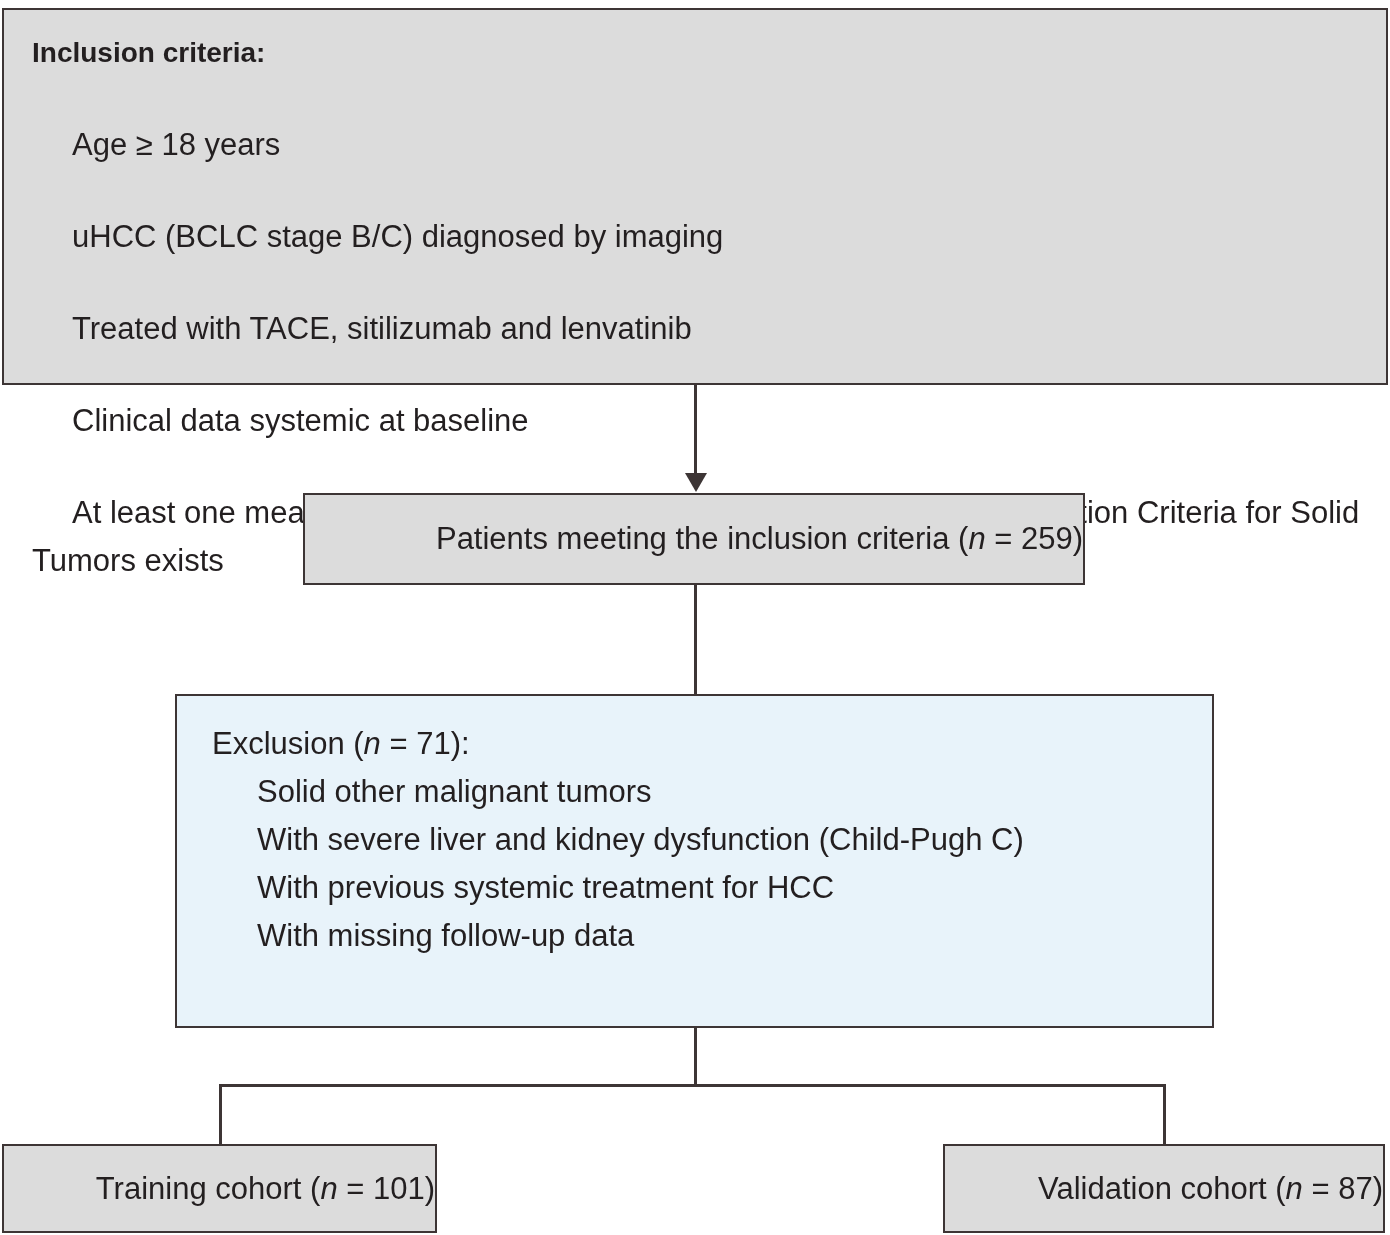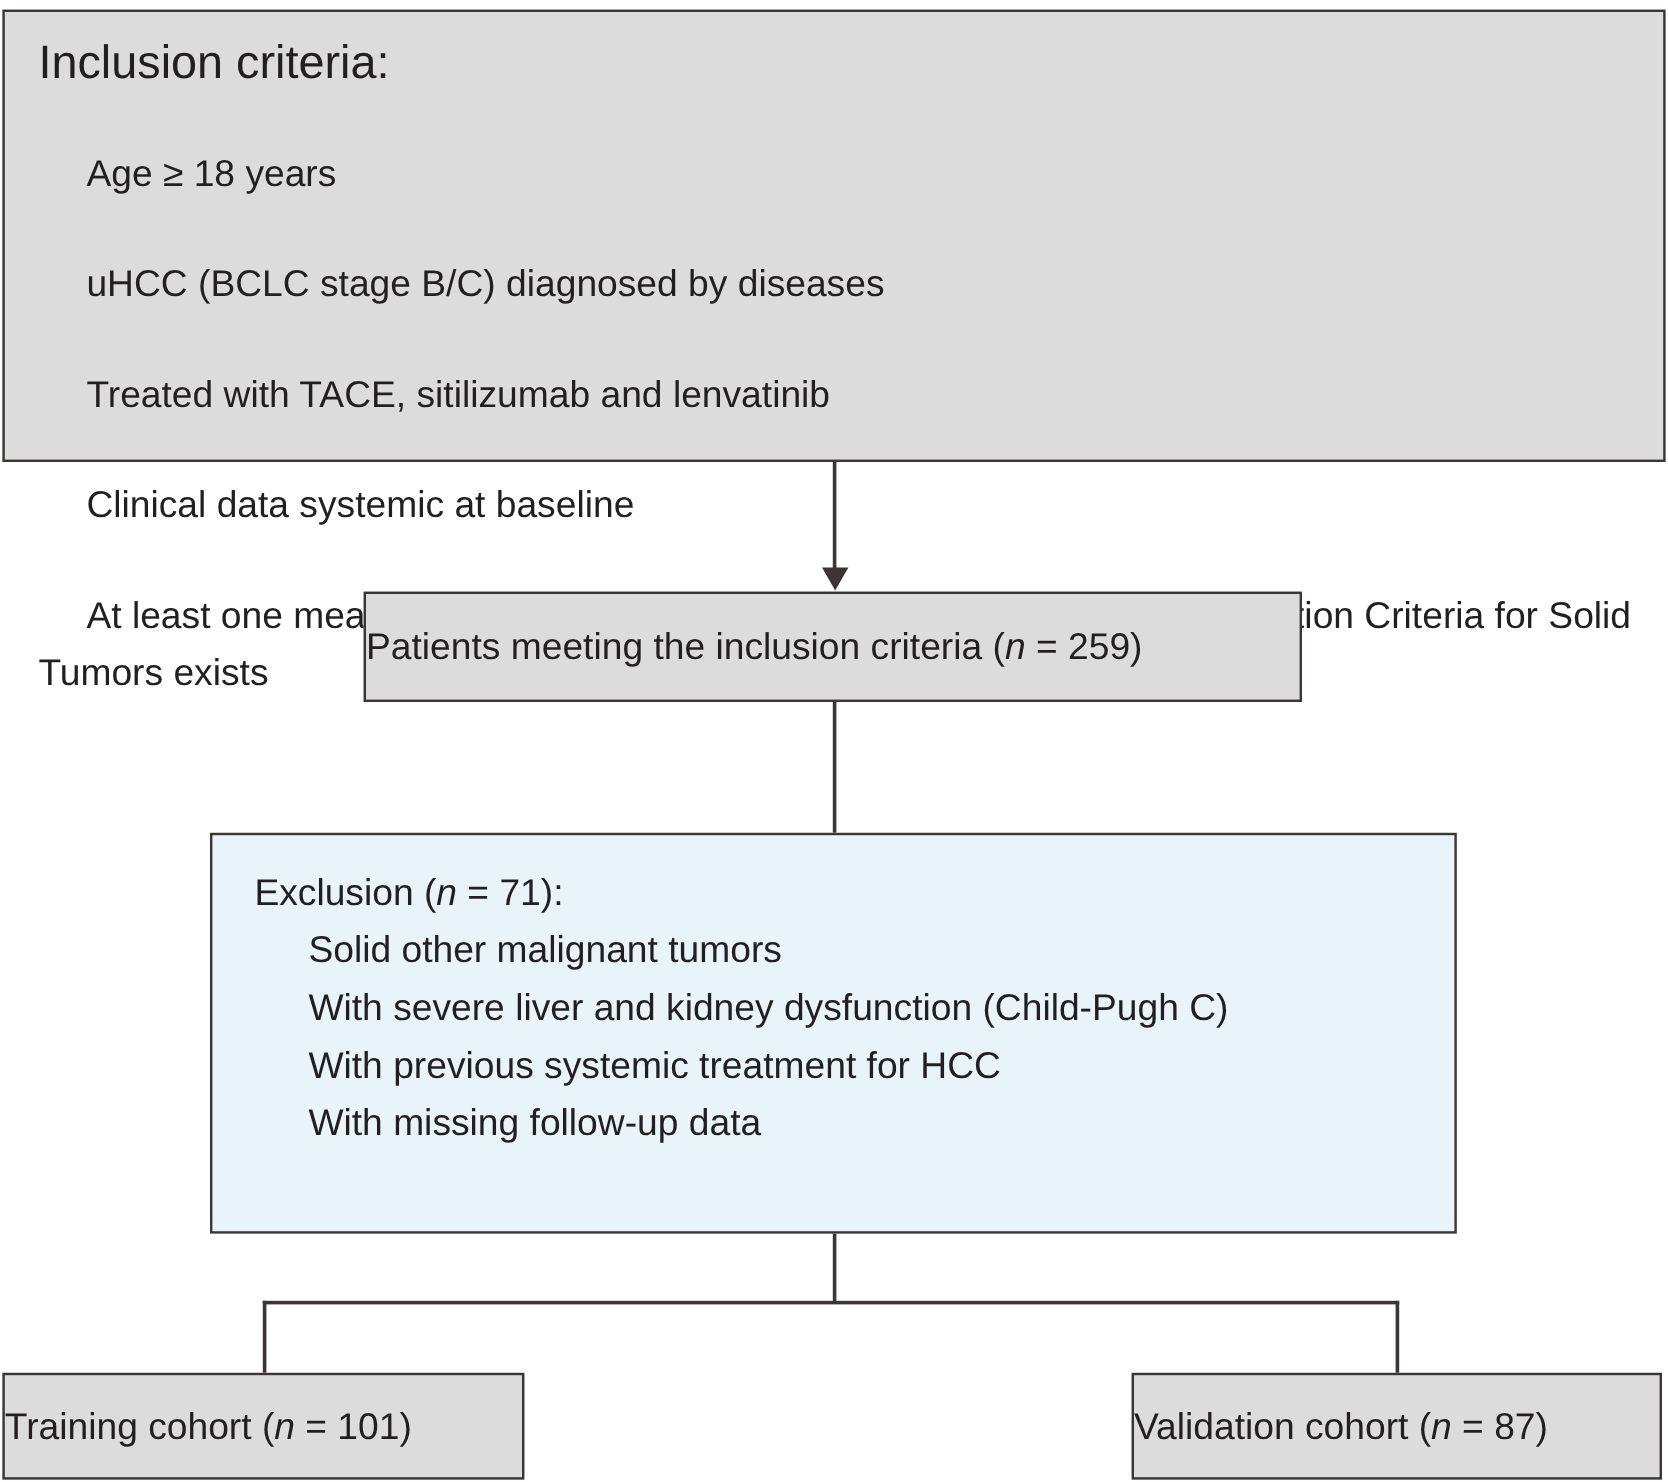--- a/index.html
+++ b/index.html
@@ -13,53 +13,53 @@
     width:1390px;height:1235px;position:relative;overflow:hidden;
     font-family:"Liberation Sans","DejaVu Sans",sans-serif;
     color:var(--text-color);
   }
   .box{
     position:absolute;box-sizing:border-box;
     border:2.5px solid var(--border-dark);
     background:var(--box-gray-fill);
   }
   .box.blue{background:var(--box-blue-fill);}
-  .center-box{display:flex;align-items:center;justify-content:flex-start;
+  .center-box{display:flex;align-items:center;justify-content:flex-end;
     font-size:31px;}
   .line{position:absolute;background:var(--border-dark);}
   .arrowhead{
     position:absolute;width:0;height:0;
     border-left:11px solid transparent;
     border-right:11px solid transparent;
     border-top:19px solid var(--border-dark);
   }
   
   #inclusion-box{left:2px;top:8px;width:1386px;height:377px;
     padding:19px 26px 0 28px;font-size:31px;line-height:48px;}
-  #inclusion-box .title{font-weight:normal;font-size:39px;}
+  #inclusion-box .title{font-weight:bold;font-size:28px;}
   .hang-item{text-indent:40px;margin-top:44px;}
   
   #patients-box{left:303px;top:493px;width:782px;height:92px;}
   
   #exclusion-box{left:175px;top:694px;width:1039px;height:334px;
     padding:24px 10px 0 35px;font-size:31px;line-height:48px;}
   .excl-item{text-indent:45px;}
   
   #training-box{left:2px;top:1144px;width:435px;height:89px;}
   #validation-box{left:943px;top:1144px;width:442px;height:89px;}
   i{font-style:italic;}
   .nowrap{white-space:pre;}
 </style>
 </head>
 <body>
 
 <div id="inclusion-box" class="box">
   <div class="title">Inclusion criteria:</div>
   <div class="hang-item">Age ≥ 18 years</div>
-  <div class="hang-item">uHCC (BCLC stage B/C) diagnosed by diseases</div>
+  <div class="hang-item">uHCC (BCLC stage B/C) diagnosed by imaging</div>
   <div class="hang-item">Treated with TACE, sitilizumab and lenvatinib</div>
   <div class="hang-item">Clinical data systemic at baseline</div>
   <div class="hang-item">At least one measurable lesion that meets the Modified Response Evaluation Criteria for Solid Tumors exists</div>
 </div>
 
 <div class="line" style="left:694px;top:385px;width:3px;height:92px;"></div>
 <div class="arrowhead" style="left:684.5px;top:473px;"></div>
 
 <div id="patients-box" class="box center-box">
   <span class="nowrap"><span>Patients meeting the inclusion criteria (</span><i>n</i><span> = 259)</span></span>

